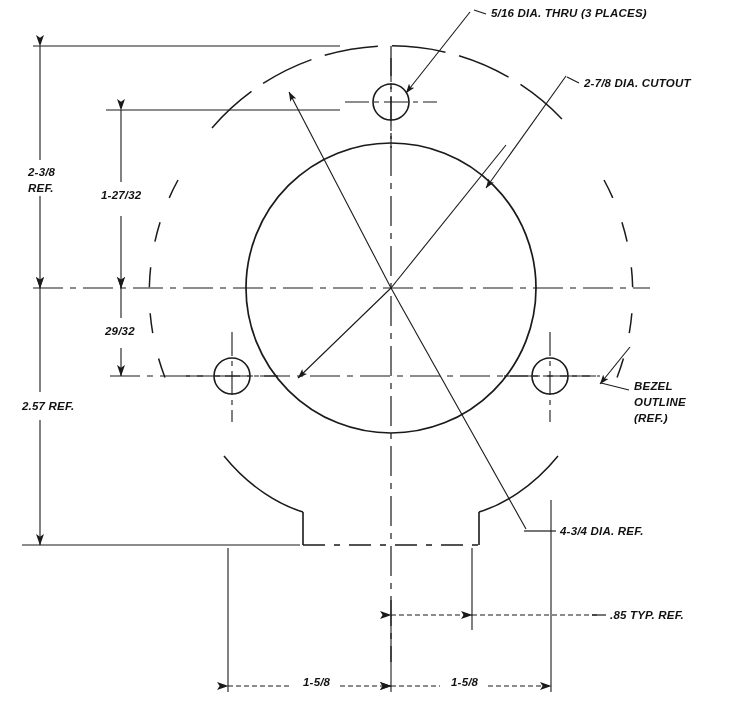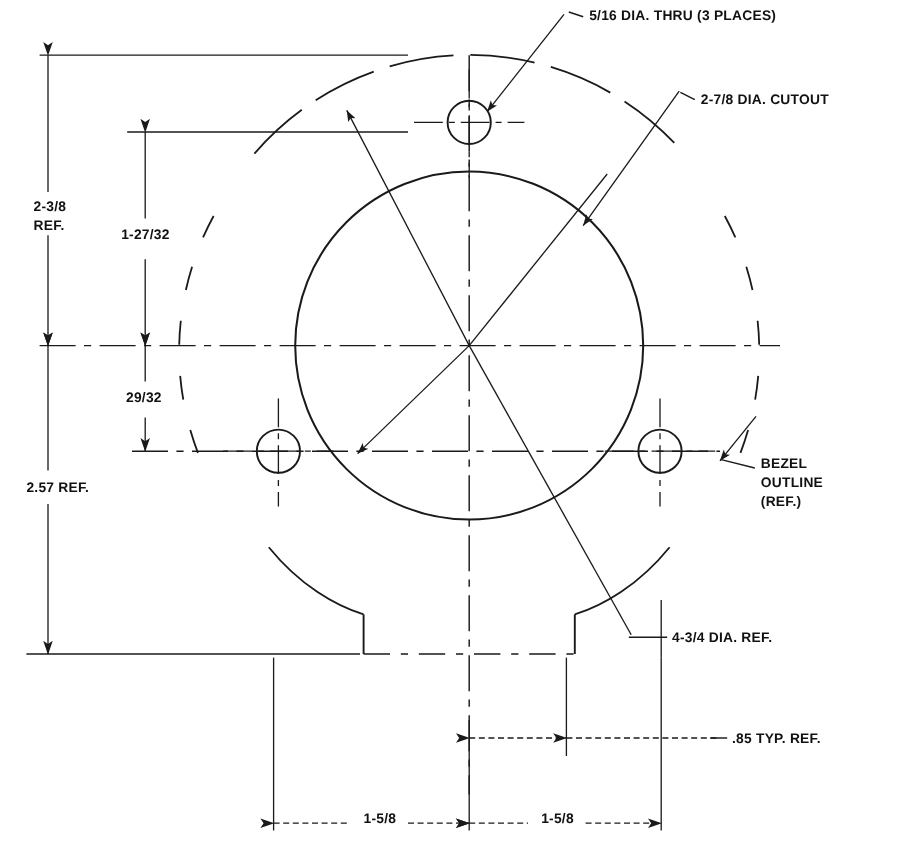--- a/index.html
+++ b/index.html
@@ -13,20 +13,21 @@
     font-family: "Liberation Sans", sans-serif;
     overflow: hidden;
     position: relative;
   }
   #drawing-root {
     position: absolute;
     left: 0;
     top: 0;
     width: 630px;
     height: 712px;
+    font-style: italic;
   }
   svg {
     display: block;
   }
   .anno-text {
     font-family: "Liberation Sans", sans-serif;
     font-size: 11.5px;
     font-weight: bold;
     fill: #111111;
     letter-spacing: 0.2px;

